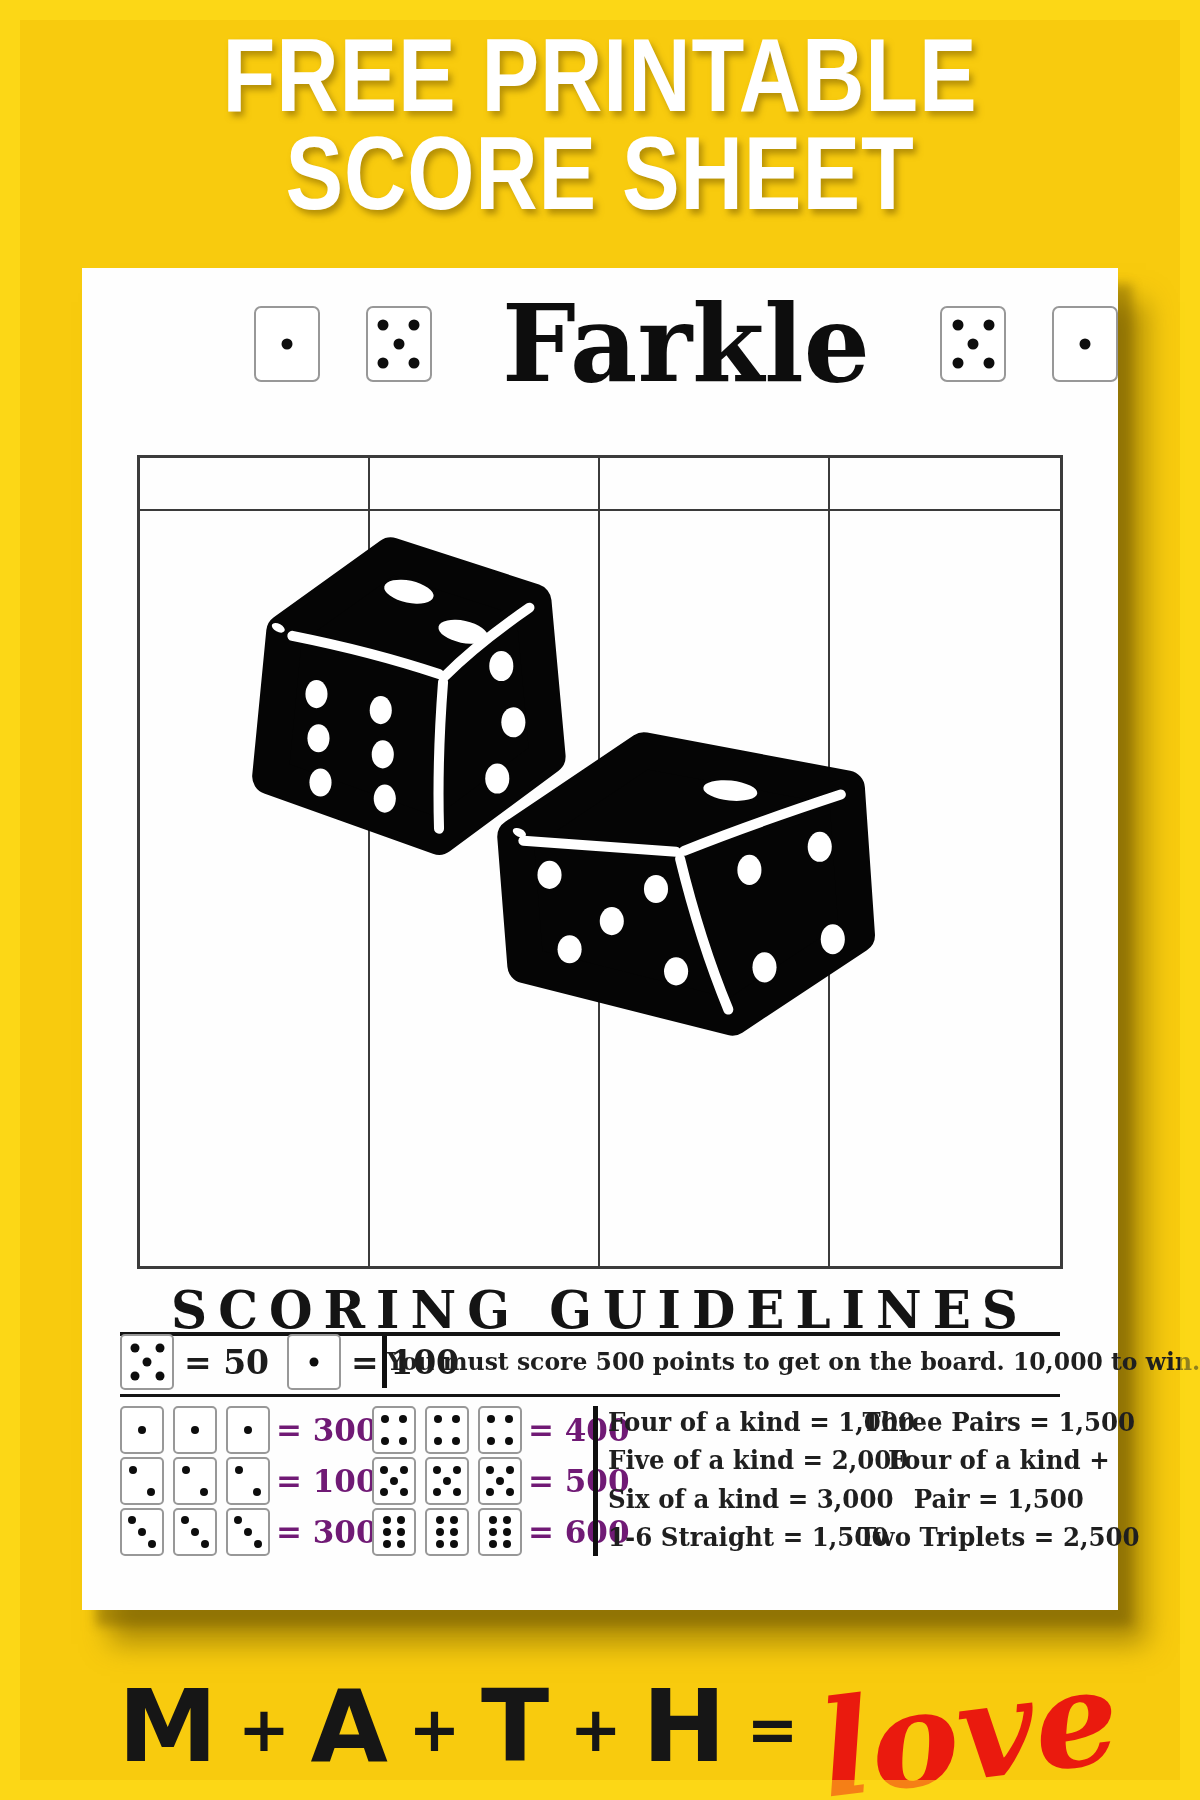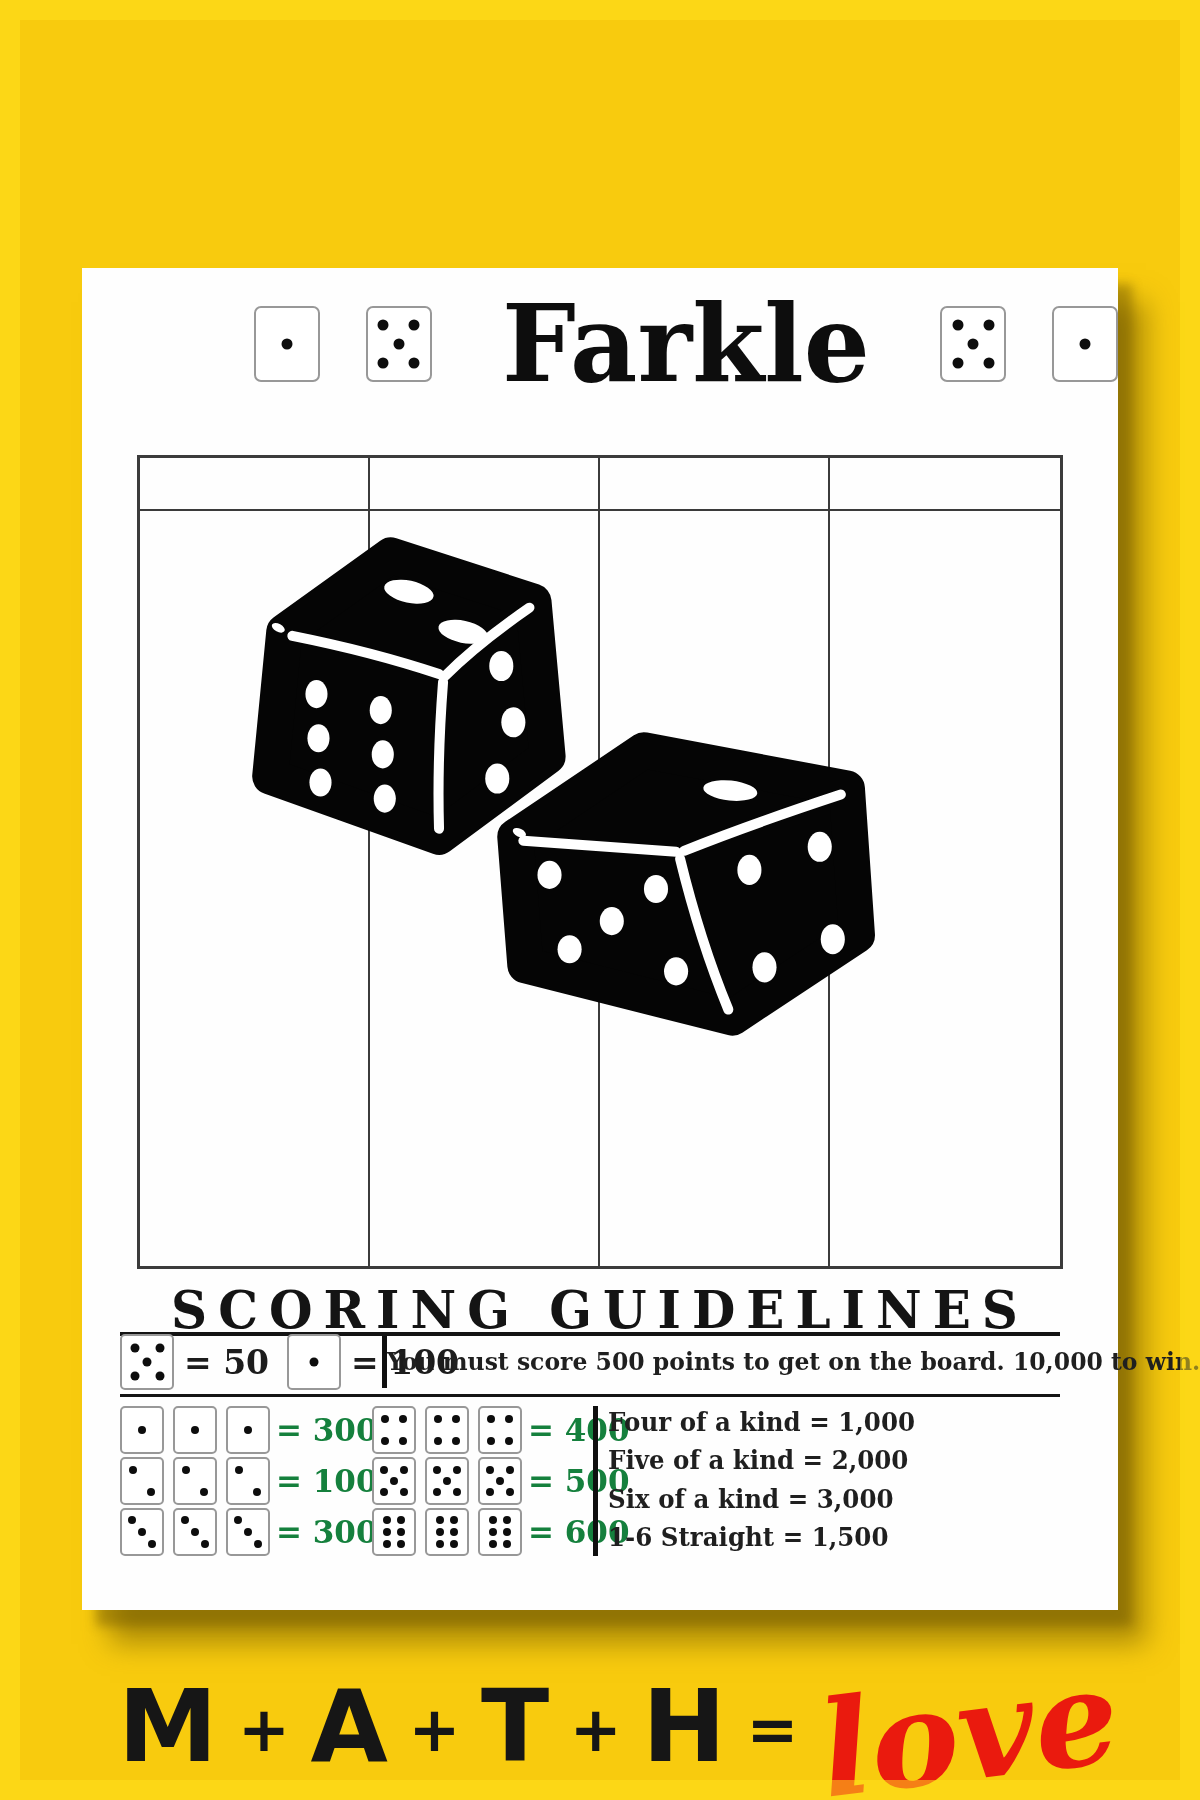--- a/index.html
+++ b/index.html
@@ -77,21 +77,21 @@
     transform:scaleY(1.05); white-space:nowrap;
   }
   .bottom-line{position:absolute; top:1126px; left:38px; width:940px; height:3px; background:#141414;}
   .detail-row{
     position:absolute; top:1138px; left:38px; width:990px; height:150px;
     display:flex; align-items:stretch;
   }
   .triplet-rows{width:473px; flex:none; display:flex; flex-direction:column; justify-content:space-between; padding:2px 0;}
   .triplet-row{display:flex; align-items:center; height:44px;}
   .trio{display:flex; gap:9px; width:146px; flex:none;}
-  .trip-score{font-weight:bold; font-size:31px; color:#15803d; width:96px; flex:none; padding-left:10px; white-space:nowrap;}
+  .trip-score{font-weight:bold; font-size:31px; color:#701a75; width:96px; flex:none; padding-left:10px; white-space:nowrap;}
   .detail-divider{width:5px; background:#0f0f0f; flex:none; margin-right:10px;}
   .combos{flex:1; display:flex; padding-top:2px;}
   .combo-col{display:flex; flex-direction:column; justify-content:space-between; height:144px;}
   .combo-col1{width:250px; flex:none; text-align:left;}
   .combo-col2{flex:1; text-align:center;}
   .combo-line{font-weight:bold; font-size:24.5px; color:#1f1f1f; white-space:nowrap; transform:scaleY(1.04);}
   
   .footer{
     position:absolute; left:118px; right:82px; top:1652px; height:150px;
     display:flex; align-items:center; justify-content:space-between; z-index:2;
@@ -104,20 +104,24 @@
     font-size:132px; line-height:110px;
     transform:rotate(-7deg) translateY(6px);
   }
 </style>
 </head>
 <body>
 
 <div class="canvas">
   <div class="frame"></div>
 
+  <div class="banner">
+    <div class="line">FREE PRINTABLE</div>
+    <div class="line">SCORE SHEET</div>
+  </div>
 
   <div class="sheet">
 
     <div class="farkle-row">
       <span style="display:flex;gap:46px;">
           <div class="die die-lg">
             <span class="pip" style="left: 50%; top: 50%;"></span>
           </div>
           <div class="die die-lg">
             <span class="pip" style="left: 25%; top: 24%;"></span>
@@ -348,20 +352,26 @@
             <span class="trip-score">= 600</span>
           </div>
         </div>
       <div class="detail-divider"></div>
       <div class="combos">
         <div class="combo-col combo-col1" id="combo-col1">
             <div class="combo-line">Four of a kind = 1,000</div>
             <div class="combo-line">Five of a kind = 2,000</div>
             <div class="combo-line">Six of a kind = 3,000</div>
             <div class="combo-line">1-6 Straight = 1,500</div>
+          </div>
+        <div class="combo-col combo-col2" id="combo-col2">
+            <div class="combo-line">Three Pairs = 1,500</div>
+            <div class="combo-line">Four of a kind +</div>
+            <div class="combo-line">Pair = 1,500</div>
+            <div class="combo-line">Two Triplets = 2,500</div>
           </div>
       </div>
     </div>
   </div>
 
   <div class="footer" id="footer-eq">
       <span class="tok letter">M</span>
       <span class="tok op">+</span>
       <span class="tok letter">A</span>
       <span class="tok op">+</span>

